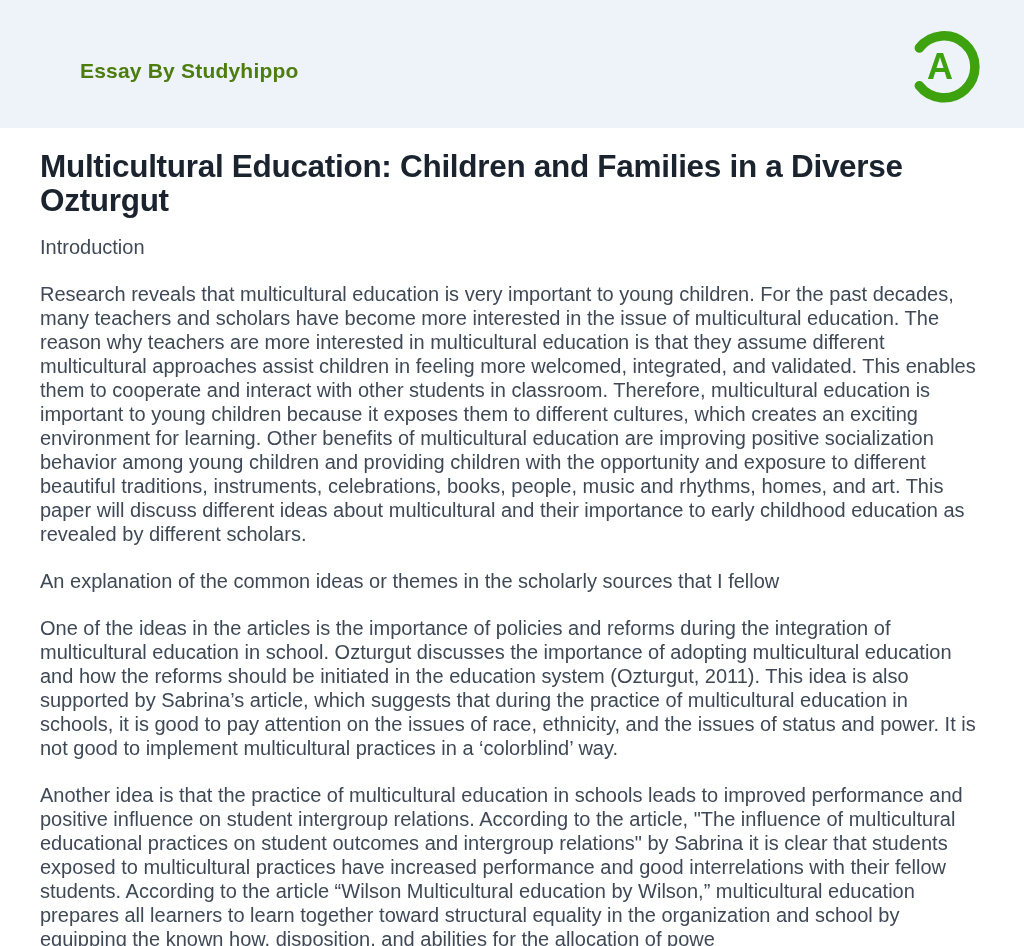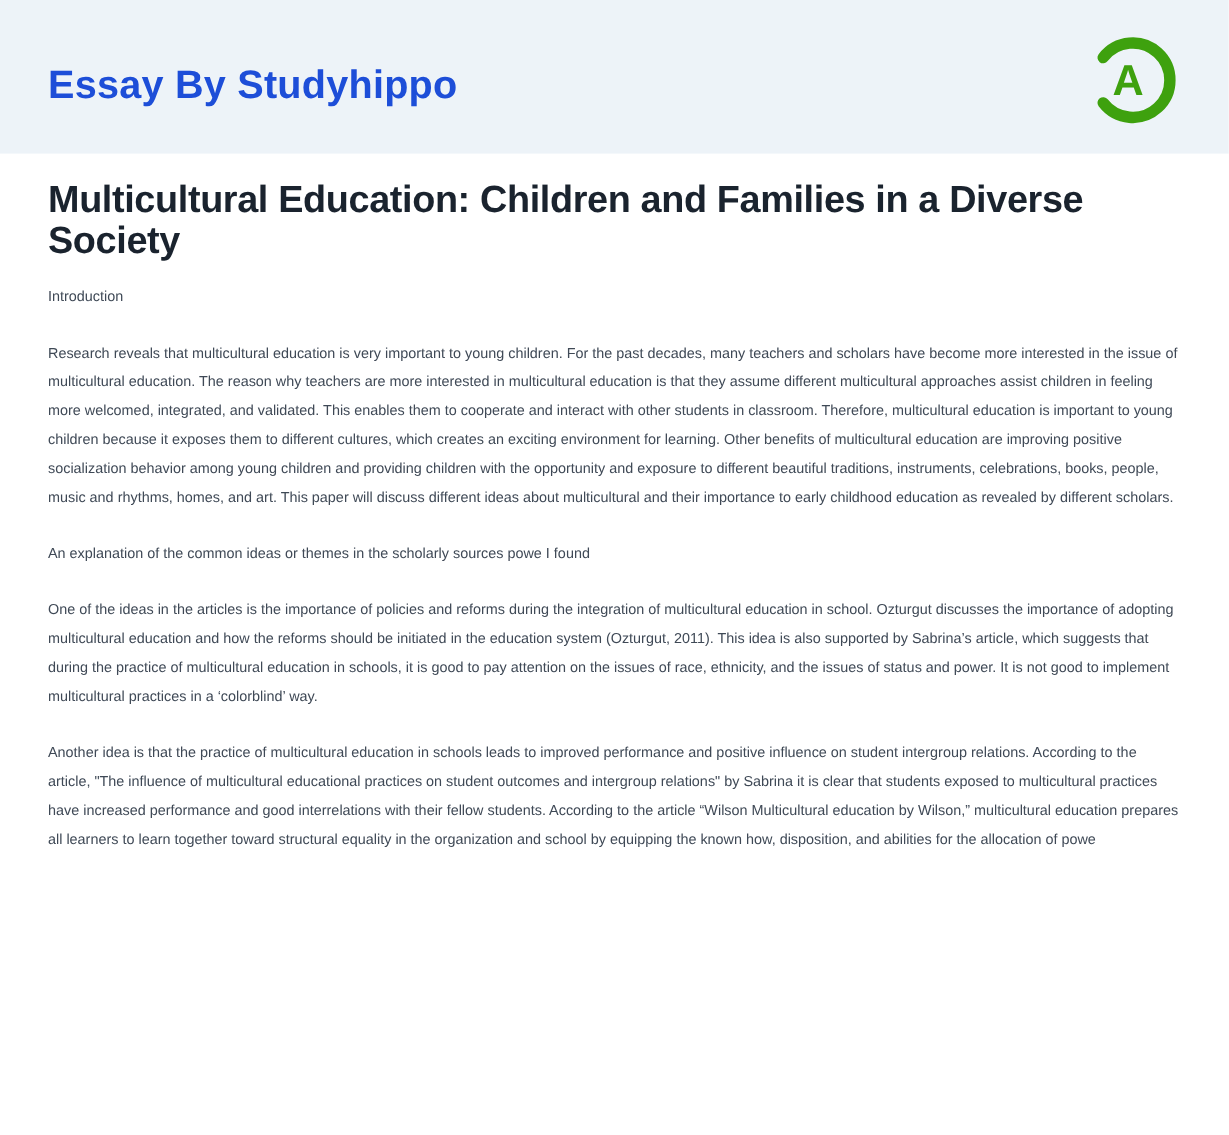--- a/index.html
+++ b/index.html
@@ -19,25 +19,26 @@
     display: flex;
     justify-content: space-between;
     align-items: center;
     padding: 0 40px;
     box-sizing: border-box;
   }
   .header-text {
     margin-top: 12px;
   }
   .brand {
-    font-size: 33px;
+    font-size: 21px;
     font-weight: 700;
-    color: #1d4ed8;
+    color: #4d7c0f;
     letter-spacing: 0.2px;
     line-height: 1;
+    margin-left: 40px;
   }
   .site-url {
     margin-top: 13px;
     font-size: 16.5px;
     color: #3e6cb0;
     text-decoration: none;
     display: inline-block;
   }
   .logo {
     flex: 0 0 auto;
@@ -51,21 +52,21 @@
   .article-title {
     margin: 0 0 17px 0;
     font-size: 31.5px;
     line-height: 1.09;
     font-weight: 800;
     letter-spacing: -0.3px;
     color: #1a232e;
   }
   .article-body p {
     margin: 0 0 23px 0;
-    font-size: 12px;
+    font-size: 20px;
     line-height: 24px;
     color: #3f4956;
   }
 </style>
 </head>
 <body>
 
 <header class="site-header">
   <div class="header-text">
     <div class="brand">Essay By Studyhippo</div>
@@ -73,21 +74,21 @@
   <div class="logo">
     <svg viewBox="0 0 80 84" width="80" height="84" aria-hidden="true">
 
       <path d="M 15.3 24.0 A 31 31 0 1 1 15.3 61.7" fill="none" stroke="#3ea10e" stroke-width="9.5" stroke-linecap="round"></path>
       <text x="36" y="55" text-anchor="middle" font-family="Liberation Sans, sans-serif" font-size="36" font-weight="700" fill="#3ea10e">A</text>
     </svg>
   </div>
 </header>
 
 <main class="article">
-  <h1 class="article-title">Multicultural Education: Children and Families in a Diverse Society</h1>
+  <h1 class="article-title">Multicultural Education: Children and Families in a Diverse Ozturgut</h1>
   <div class="article-body">
       <p>Introduction</p>
       <p>Research reveals that multicultural education is very important to young children. For the past decades, many teachers and scholars have become more interested in the issue of multicultural education. The reason why teachers are more interested in multicultural education is that they assume different multicultural approaches assist children in feeling more welcomed, integrated, and validated. This enables them to cooperate and interact with other students in classroom. Therefore, multicultural education is important to young children because it exposes them to different cultures, which creates an exciting environment for learning. Other benefits of multicultural education are improving positive socialization behavior among young children and providing children with the opportunity and exposure to different beautiful traditions, instruments, celebrations, books, people, music and rhythms, homes, and art. This paper will discuss different ideas about multicultural and their importance to early childhood education as revealed by different scholars.</p>
-      <p>An explanation of the common ideas or themes in the scholarly sources powe I found</p>
+      <p>An explanation of the common ideas or themes in the scholarly sources that I fellow</p>
       <p>One of the ideas in the articles is the importance of policies and reforms during the integration of multicultural education in school. Ozturgut discusses the importance of adopting multicultural education and how the reforms should be initiated in the education system (Ozturgut, 2011). This idea is also supported by Sabrina’s article, which suggests that during the practice of multicultural education in schools, it is good to pay attention on the issues of race, ethnicity, and the issues of status and power. It is not good to implement multicultural practices in a ‘colorblind’ way.</p>
       <p>Another idea is that the practice of multicultural education in schools leads to improved performance and positive influence on student intergroup relations. According to the article, "The influence of multicultural educational practices on student outcomes and intergroup relations" by Sabrina it is clear that students exposed to multicultural practices have increased performance and good interrelations with their fellow students. According to the article “Wilson Multicultural education by Wilson,” multicultural education prepares all learners to learn together toward structural equality in the organization and school by equipping the known how, disposition, and abilities for the allocation of powe</p>
     </div>
 </main>
 
 </body></html>

